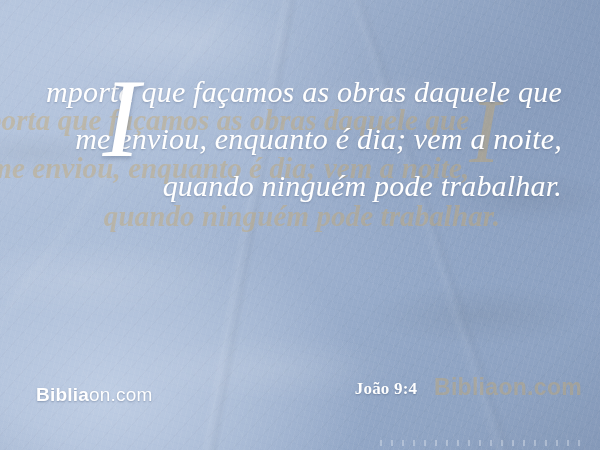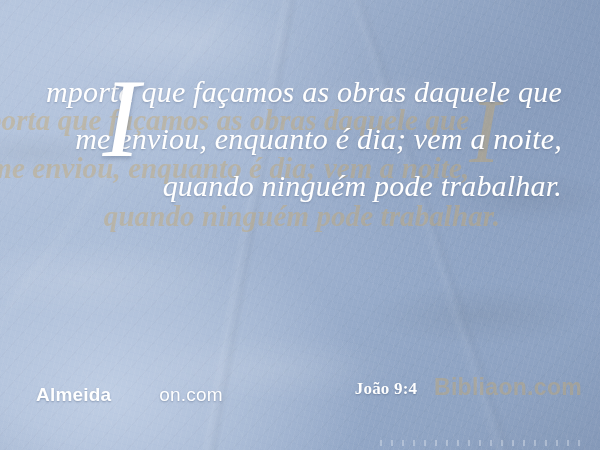--- a/index.html
+++ b/index.html
@@ -127,21 +127,21 @@
     position:absolute;
     left:36px; top:6px;
     font-family:"Liberation Sans", sans-serif;
     font-size:19px;
     color:#ffffff;
     letter-spacing:.2px;
     white-space:nowrap;
     text-shadow:0 1px 2px rgba(40,60,95,0.35);
   }
   #logo .mark { font-weight:bold; }
-  #logo .tail { font-weight:normal;margin-left:48px; }
+  #logo .tail { font-weight:normal; }
 
   #ghost-logo {
     position:absolute;
     right:18px; top:-4px;
     font-family:"Liberation Sans", sans-serif;
     font-weight:bold;
     font-size:23px;
     color:#c8a86a;
     opacity:.40;
     letter-spacing:.3px;
@@ -201,21 +201,21 @@
     <span class="body">mporta que façamos as obras daquele que me enviou, enquanto é dia; vem a noite, quando ninguém pode trabalhar.</span>
   </div>
 
   <div class="vignette"></div>
 
   <div id="footer">
 
     <div id="ghost-logo">Bibliaon.com</div>
 
     <div id="logo">
-      <span class="mark">Almeida</span><span class="tail">on.com</span>
+      <span class="mark">Biblia</span><span class="tail">on.com</span>
     </div>
 
     <div id="ref-block">
       <div id="reference">João 9:4</div>
     </div>
 
     <div class="speckle"></div>
   </div>
 
 </div>

